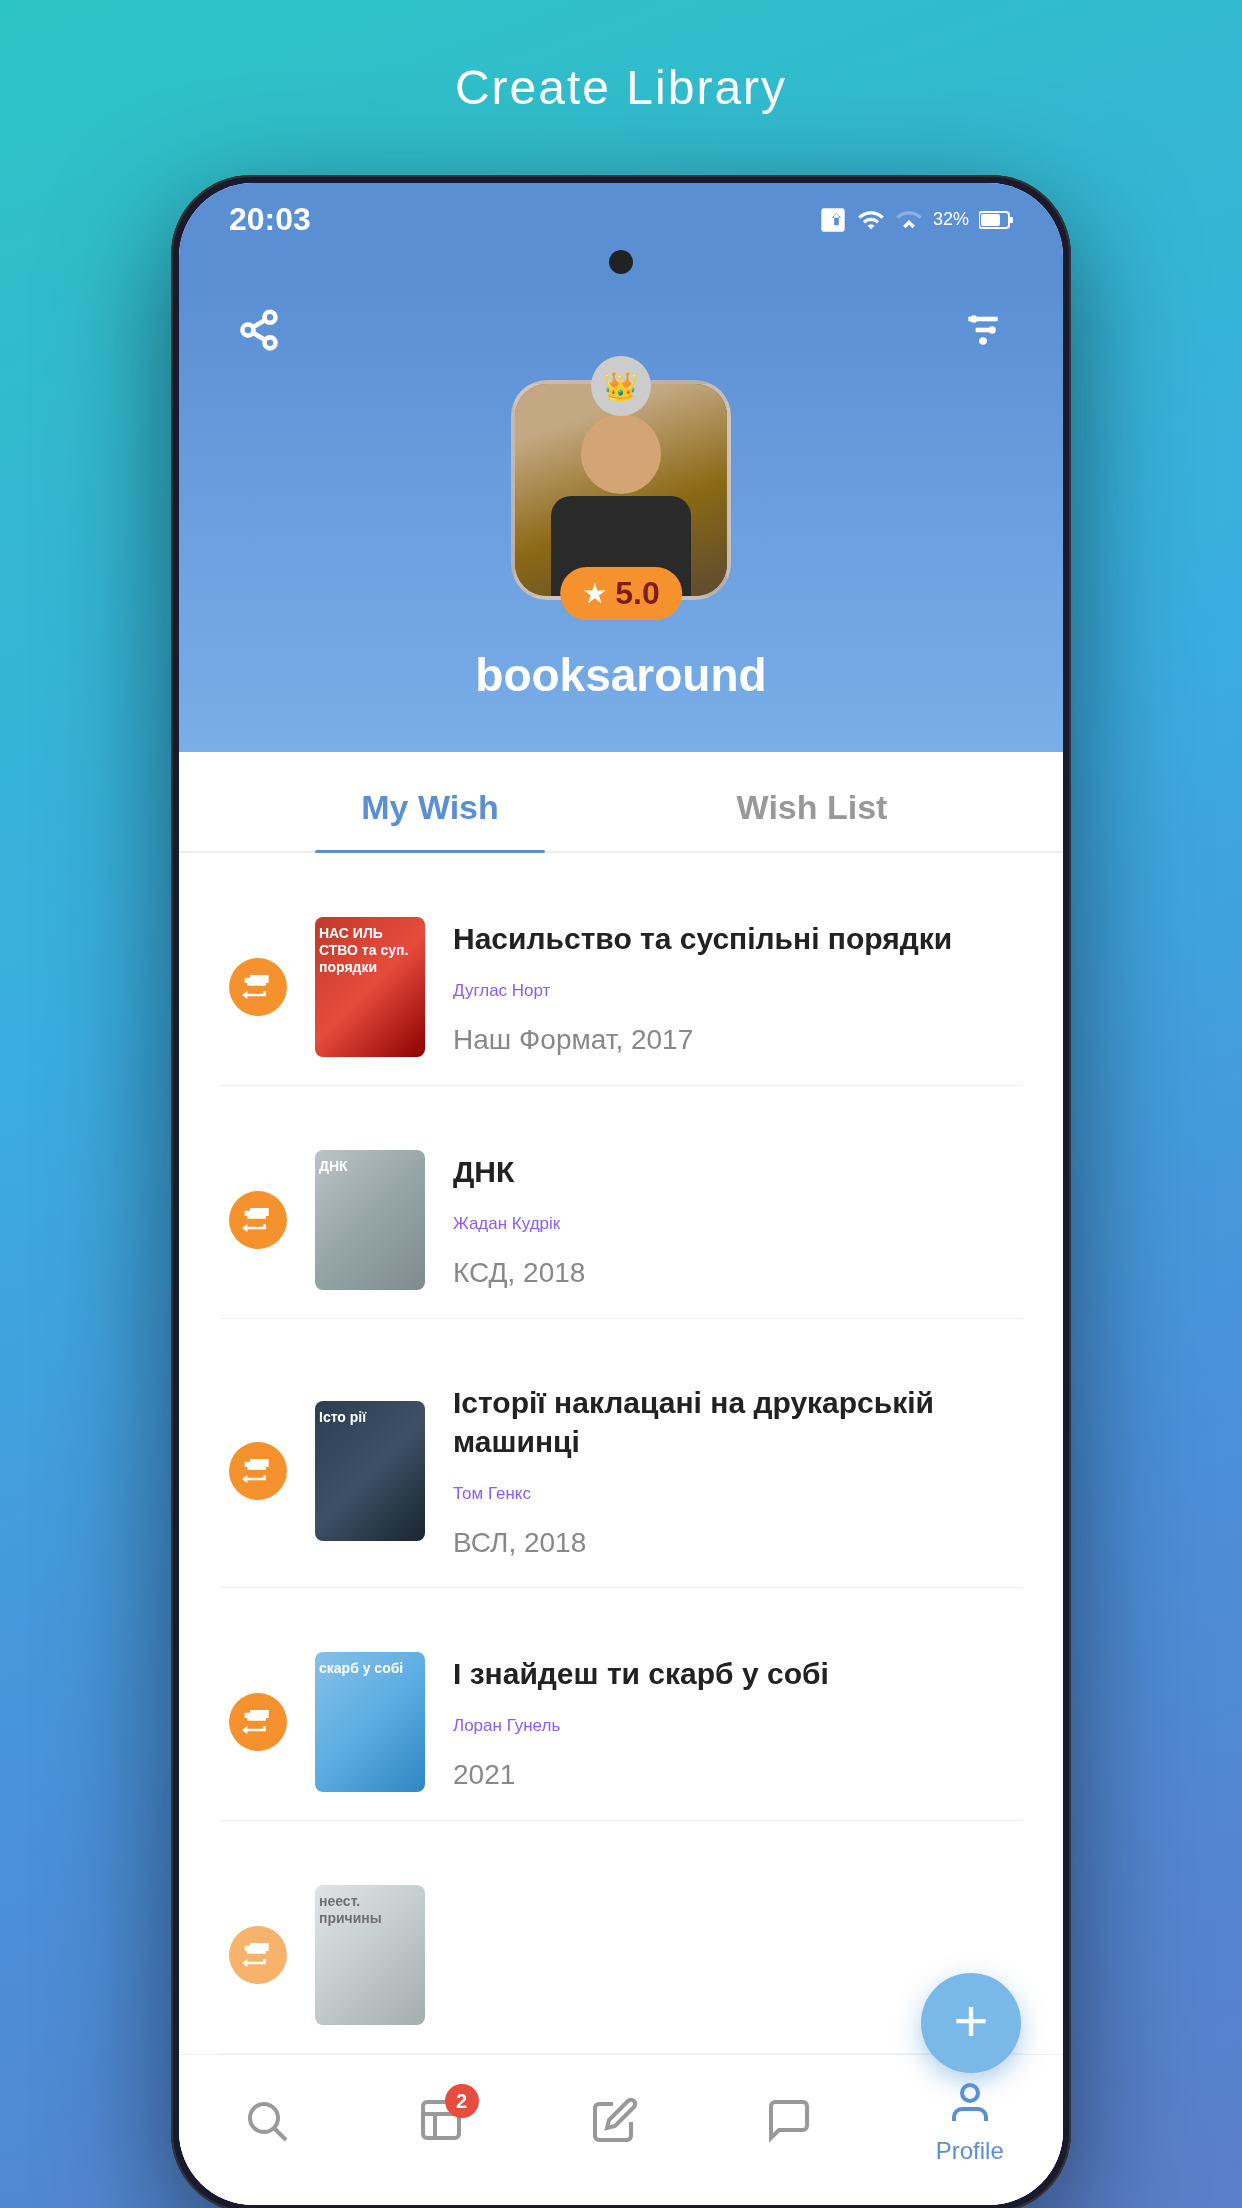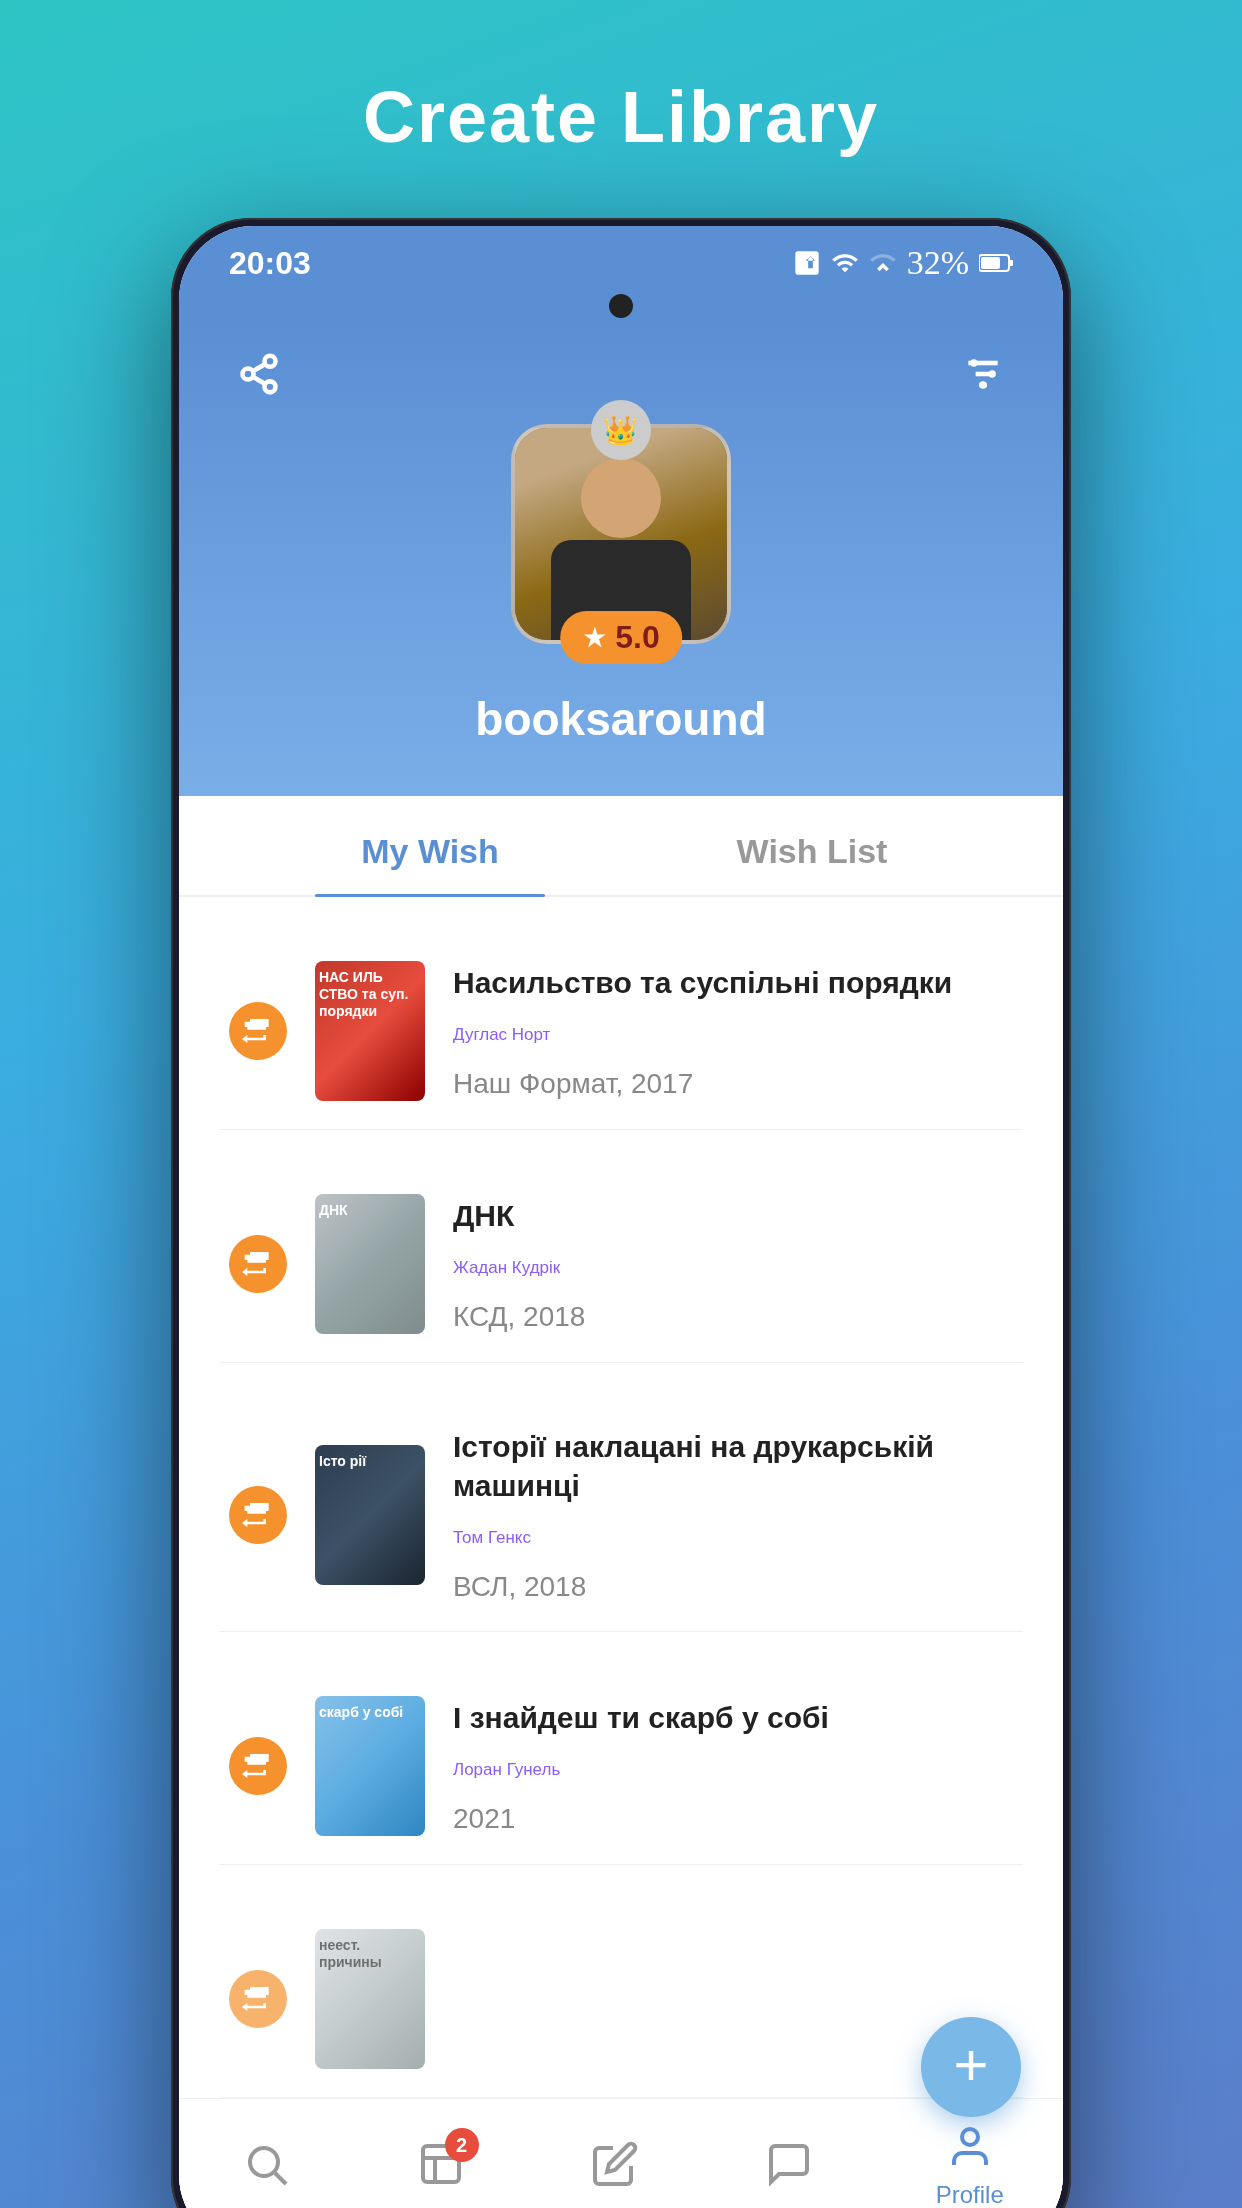--- a/index.html
+++ b/index.html
@@ -10,23 +10,23 @@
       background: linear-gradient(160deg, #2dc4c4 0%, #3aade0 40%, #4a90d9 70%, #5b7ec9 100%);
       display: flex;
       flex-direction: column;
       align-items: center;
       font-family: 'Segoe UI', Arial, sans-serif;
       overflow: hidden;
     }
 
     .page-title {
       color: white;
-      font-size: 72px;
-      font-weight: 700;
-      margin-top: 76px;
+      font-size: 48px;
+      font-weight: 400;
+      margin-top: 60px;
       margin-bottom: 60px;
       letter-spacing: 2px;
     }
 
     
     .phone-frame {
       width: 900px;
       height: 2136px;
       background: #1a1a2e;
       border-radius: 80px;
@@ -63,23 +63,22 @@
 
     .status-icons {
       display: flex;
       align-items: center;
       gap: 10px;
       color: white;
       font-size: 26px;
     }
 
     .battery-text {
-      font-size: 34px;
-      color: white;
-      font-family: Liberation Serif, serif;
+      font-size: 18px;
+      color: white;
     }
 
     
     .notch-area {
       background: #5b8fd4;
       display: flex;
       justify-content: center;
       padding-bottom: 6px;
     }
 

